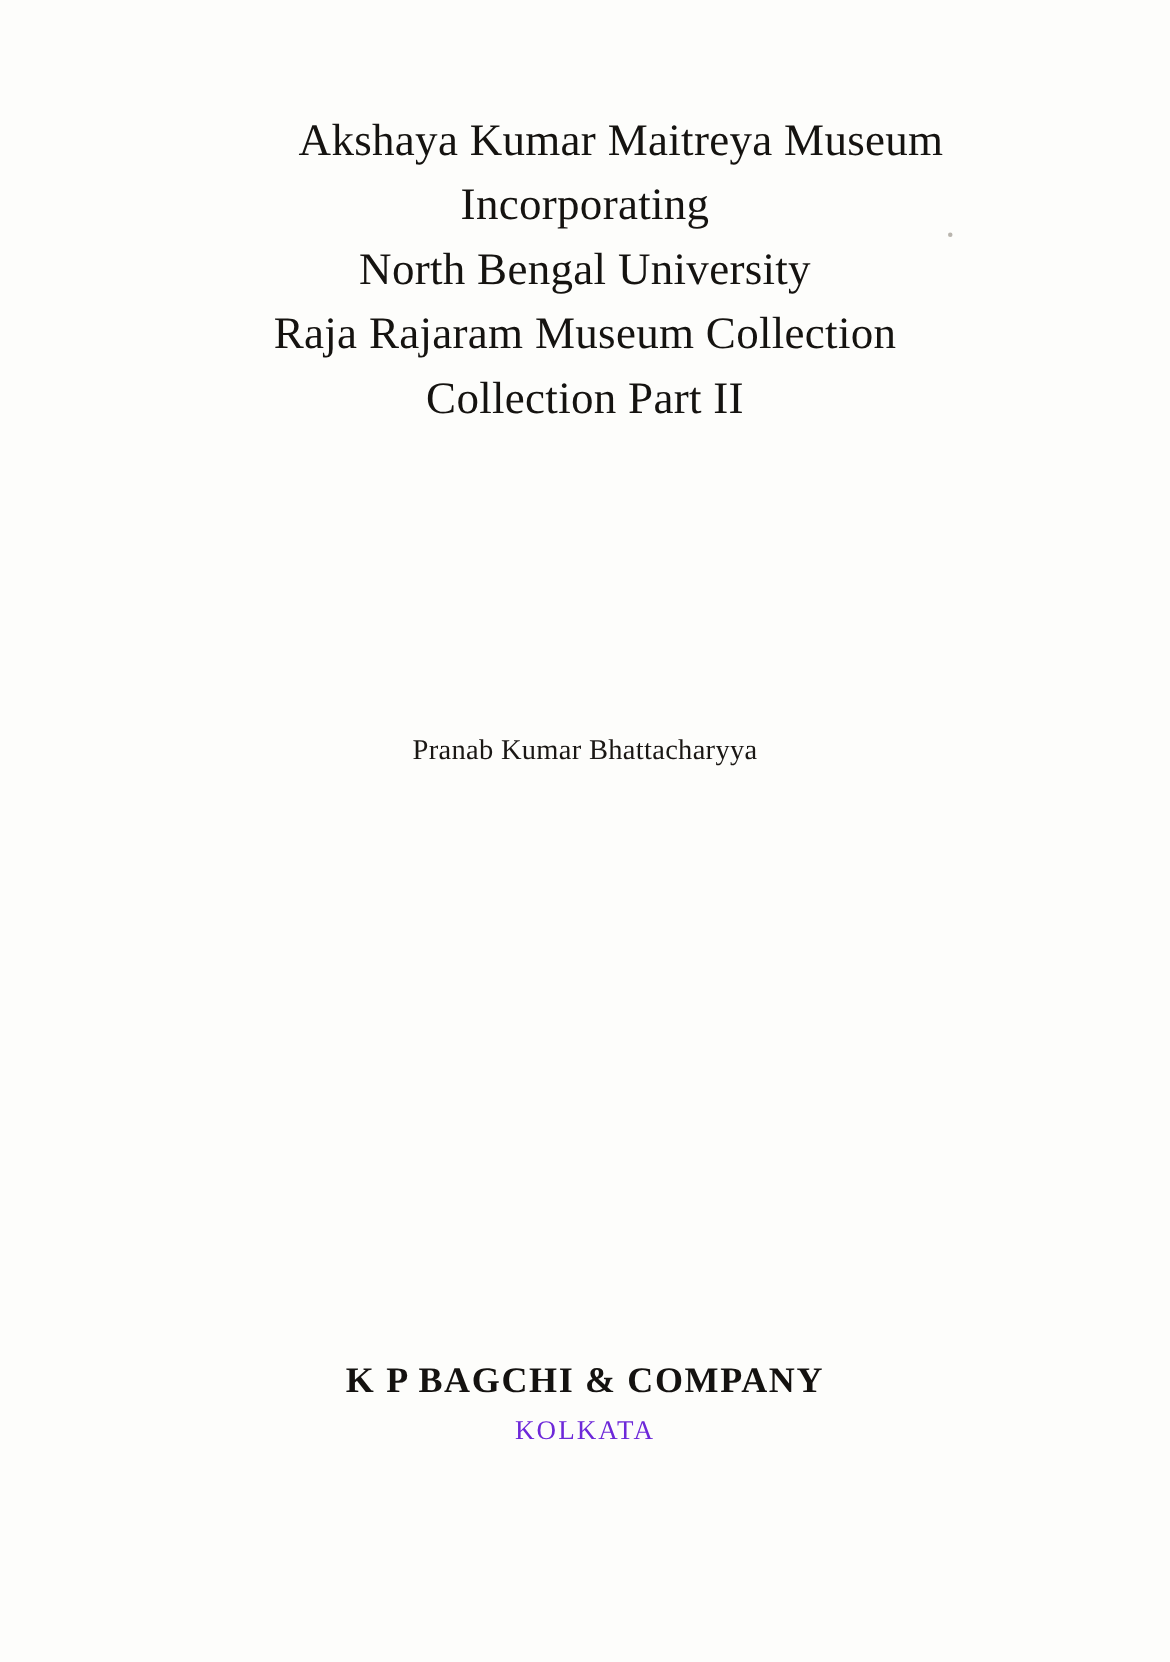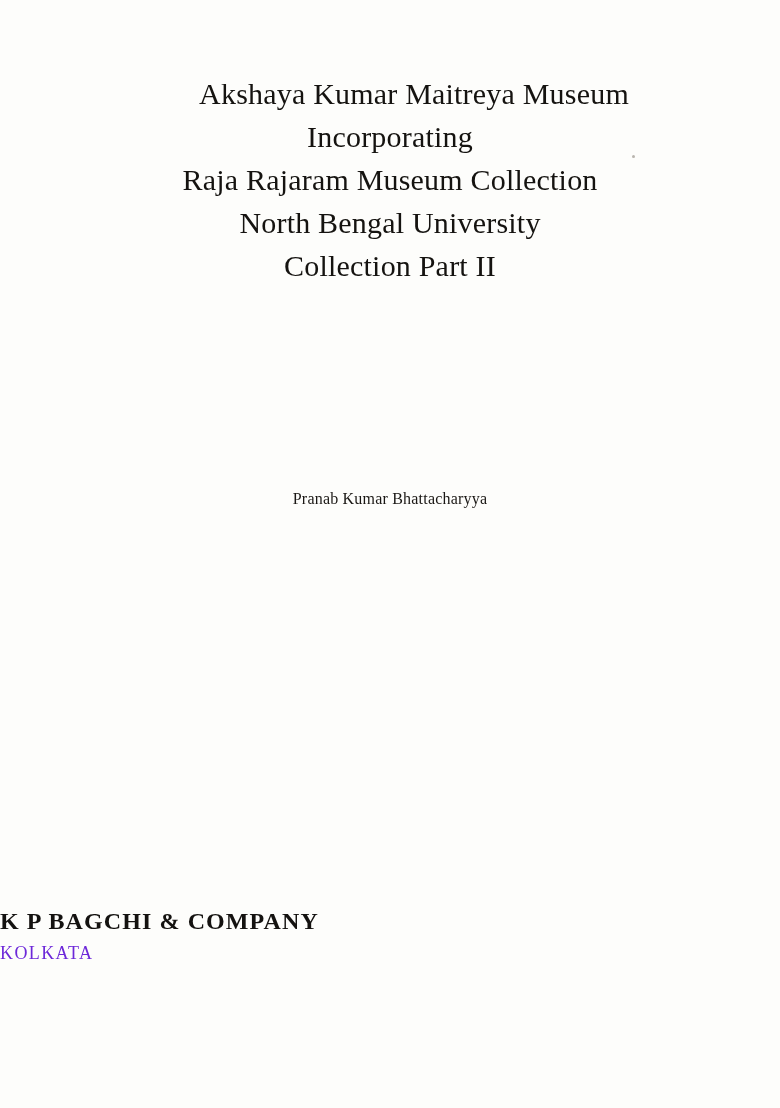--- a/index.html
+++ b/index.html
@@ -43,30 +43,31 @@
   .title-line.l5 { font-size: 30px; }
   .title-line.l6 { font-size: 30px; }
 
   .author {
     position: absolute;
     top: 490px;
     left: 0;
     width: 780px;
     text-align: center;
     font-family: "Liberation Serif", serif;
-    font-size: 16px;
+    font-size: 19px;
     letter-spacing: 0.2px;
     color: #1a1714;
   }
 
   .publisher-block {
     position: absolute;
     top: 908px;
     left: 0;
     width: 780px;
+    text-align: center;
   }
   .publisher-name {
     font-family: "Liberation Serif", serif;
     font-size: 24px;
     font-weight: bold;
     letter-spacing: 1.1px;
     color: #141210;
   }
   .publisher-city {
     margin-top: 8px;
@@ -86,22 +87,22 @@
 </head>
 <body>
 
 <div class="page">
 
   <div class="speck speck-a"></div>
 
   <div class="title-block">
     <div class="title-line l1">Akshaya Kumar Maitreya Museum</div>
     <div class="title-line l2">Incorporating</div>
+    <div class="title-line l4">North Bengal University</div>
     <div class="title-line l3">Raja Rajaram Museum Collection</div>
-    <div class="title-line l4">North Bengal University</div>
     <div class="title-line l5">Collection Part II</div>
   </div>
 
   <div class="author">Pranab Kumar Bhattacharyya</div>
 
   <div class="publisher-block">
     <div class="publisher-name">K P BAGCHI &amp; COMPANY</div>
     <div class="publisher-city">KOLKATA</div>
   </div>
 

